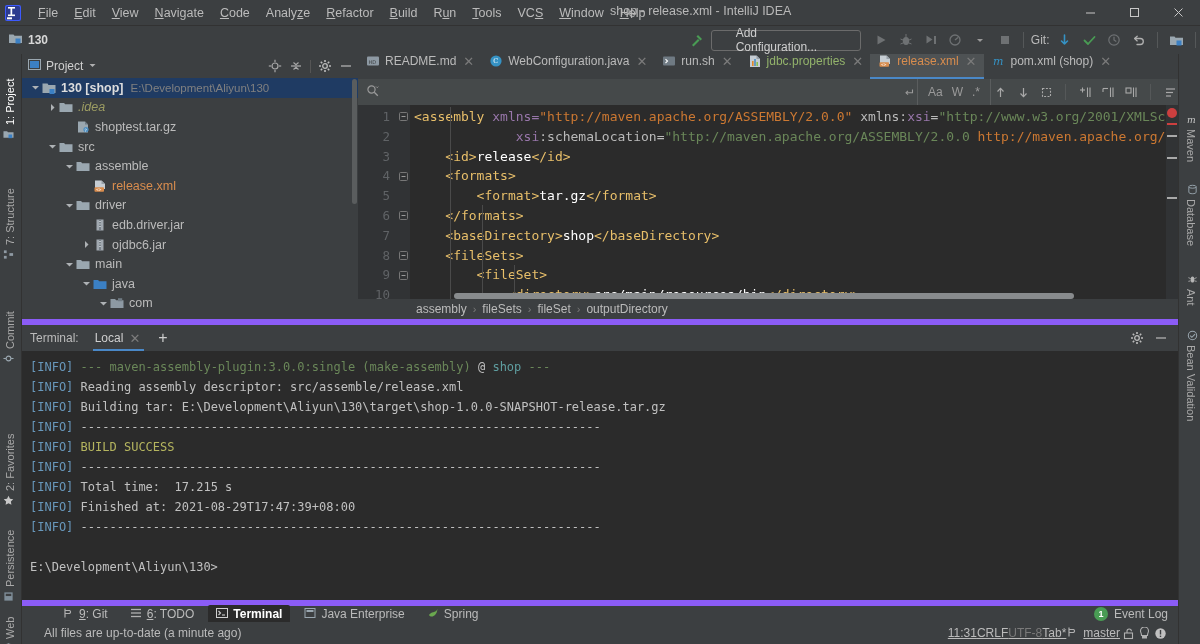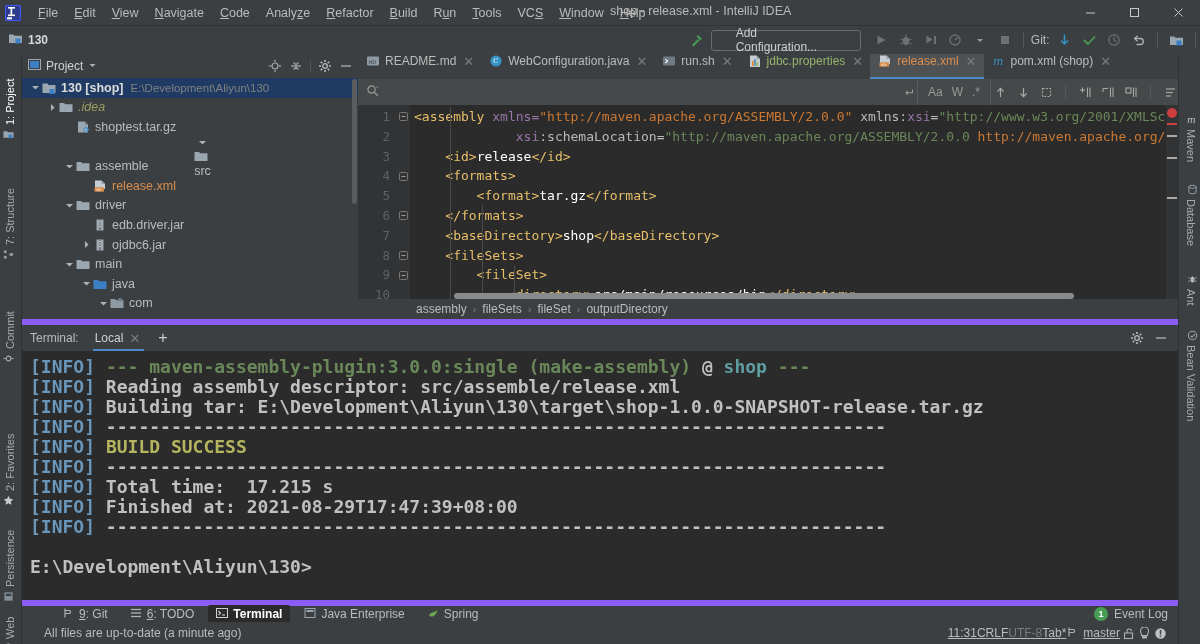--- a/index.html
+++ b/index.html
@@ -133,21 +133,21 @@
   .terminal-panel { flex:1 1 auto; display:flex; flex-direction:column; min-height:0; background:#2b2b2b; border-top:6px solid #8b5cf6;}
   .term-head { height:26px; background:#3c3f41; display:flex; align-items:center; flex:0 0 26px; padding-left:8px;}
   .term-head .label { color:#bbbbbb; font-size:12px; margin-right:14px;}
   .term-tab { display:flex; align-items:center; gap:6px; font-size:12px; color:#cfcfcf; padding:0 4px 0 2px; position:relative; height:26px;}
   .term-tab:after { content:''; position:absolute; left:0; right:0; bottom:0; height:2px; background:#4a88c7; }
   .term-tab .x { color:#7c7c7c; font-size:13px; }
   .term-plus { margin-left:14px; color:#cdcdcd; font-size:16px; line-height:1; }
   .term-head-right { margin-left:auto; display:flex; align-items:center; gap:6px; padding-right:8px; color:#a9a9a9;}
 
   .term-body { flex:1 1 auto; background:#2b2b2b; padding:6px 0 0 8px; overflow:hidden; }
-  .tline { height:20px; line-height:20px; font-family:"DejaVu Sans Mono", monospace; font-size:18px; color:#bbbbbb; white-space:pre;font-weight:bold;}
+  .tline { height:20px; line-height:20px; font-family:"DejaVu Sans Mono", monospace; font-size:12px; color:#bbbbbb; white-space:pre;}
   .t-info { color:#6897bb; }
   .t-green { color:#6a8759; }
   .t-cyan { color:#5f9ea0; }
   .t-white { color:#c0c0c0; }
   .t-yellow { color:#b5b55f; }
 
   
   .toolwin-bar { height:22px; background:#3c3f41; display:flex; align-items:center; flex:0 0 22px; padding-left:32px; border-top:6px solid #8b5cf6;}
   .twb { display:flex; align-items:center; gap:5px; font-size:12px; color:#bbbbbb; padding:2px 8px; border-radius:2px; margin-right:6px;}
   .twb.active { background:#2b2b2b; color:#ffffff; font-weight:bold;}
@@ -473,21 +473,21 @@
                 <span class="ticon">
                   <svg width="14" height="14" viewBox="0 0 14 14">
                     <path d="M2 1.5h7l3 3v8H2z" fill="#9aa7b0"></path>
                     <path d="M9 1.5v3h3" fill="#6f7a83"></path>
                     <circle cx="10" cy="9.6" r="2.6" fill="#4f8fc0"></circle>
                     <text x="8.4" y="11.6" font-size="4.4" fill="#fff" font-family="DejaVu Sans">?</text>
                   </svg>
                 </span>
                 <span class="tlabel">shoptest.tar.gz</span>
               </div>
-              <div class="tree-row" style="padding-left: 25px; flex-direction: column;">
+              <div class="tree-row" style="padding-left: 25px;">
                 <span class="arrow">
                   <svg width="9" height="9" viewBox="0 0 9 9">
                     <path d="M1 3l3.5 3.5L8 3z" fill="#aeb2b5"></path>
                   </svg>
                 </span>
                 <span class="ticon">
                   <svg width="14" height="14" viewBox="0 0 14 14">
                     <path d="M0.5 3h4.6l1 1.3H13.5v7.7H0.5z" fill="#9aa7b0"></path>
                   </svg>
                 </span>

